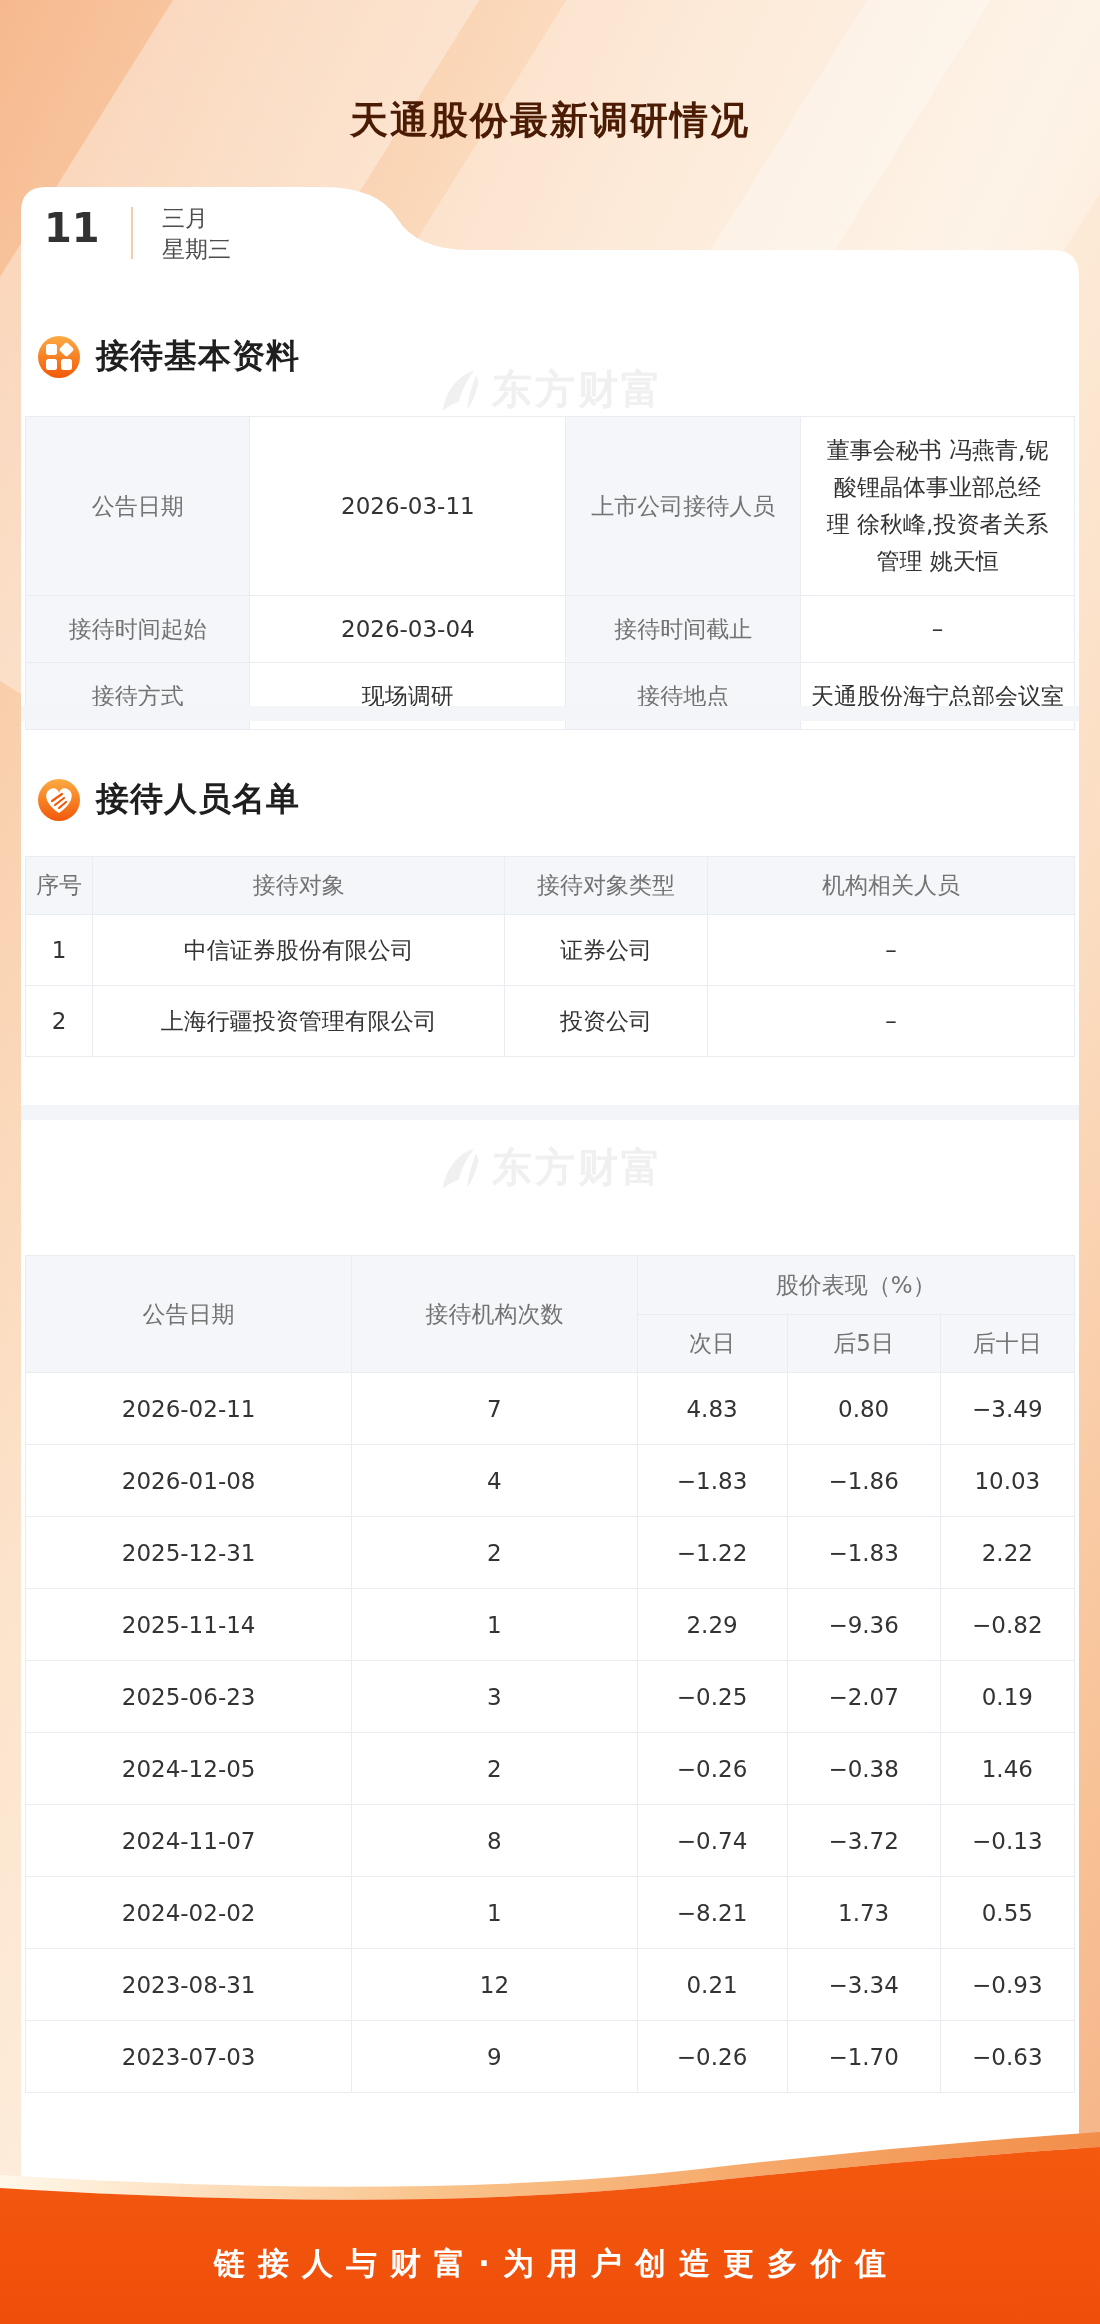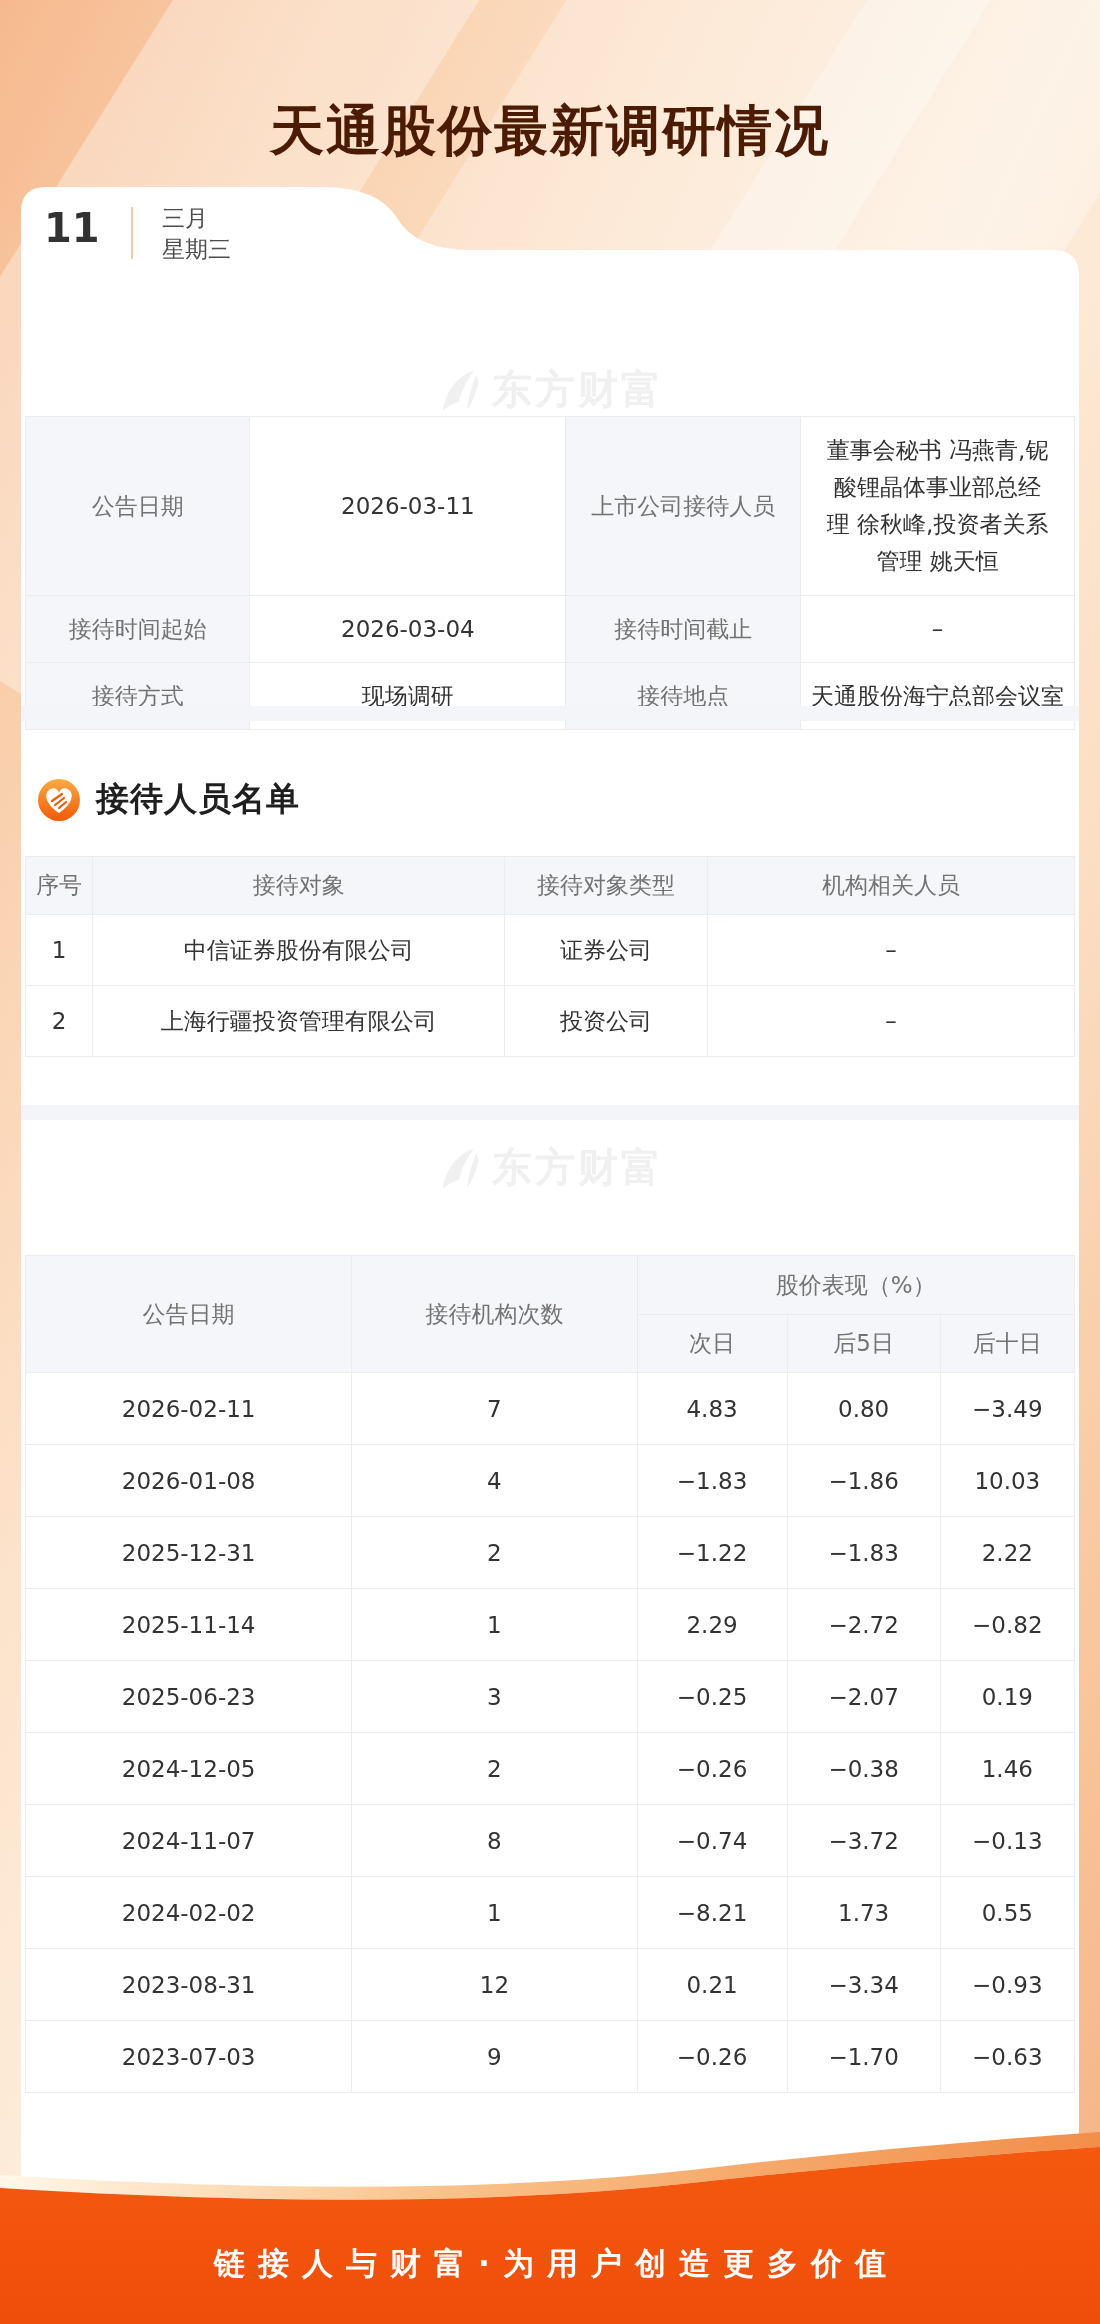--- a/index.html
+++ b/index.html
@@ -4,21 +4,21 @@
 <style>
   html,body{margin:0;padding:0;}
   body{font-family:"DejaVu Sans","Liberation Sans",sans-serif;}
   .page{position:relative;width:1100px;height:2324px;overflow:hidden;
     background:linear-gradient(115deg,#f6b98e 0%,#f9cda9 14%,#fce3cb 34%,#fdeedd 50%,#fbdcc0 70%,#f8c297 88%,#f4b183 100%);}
   .stripe{position:absolute;background:rgba(255,255,255,.35);transform:rotate(32deg);pointer-events:none;}
   .stripe.s1{width:260px;height:1100px;left:90px;top:-380px;}
   .stripe.s2{width:360px;height:1200px;left:430px;top:-330px;background:rgba(255,255,255,.28);}
   .stripe.s3{width:300px;height:1100px;left:800px;top:-400px;background:rgba(255,255,255,.30);}
   .main-title{position:absolute;top:66px;left:0;width:100%;text-align:center;
-    font-size:54px;line-height:58px;font-weight:800;color:#4b1c03;letter-spacing:2px;}
+    font-size:38px;line-height:58px;font-weight:800;color:#4b1c03;letter-spacing:2px;}
   .silhouette{position:absolute;top:180px;left:0;}
   .body-card{position:absolute;left:21px;top:300px;width:1058px;height:1915px;background:#fff;}
   .sep{position:absolute;left:21px;width:1058px;height:15px;background:#f4f5f8;z-index:2;}
   .sep.sep1{top:706px;} .sep.sep2{top:1105px;}
   
   .date-day{position:absolute;left:44px;top:198px;font-size:40px;line-height:60px;font-weight:700;color:#323232;z-index:3;}
   .date-divider{position:absolute;left:131px;top:207px;width:2px;height:52px;background:#f3cdab;z-index:3;}
   .date-col{position:absolute;left:156px;top:203px;z-index:3;}
   .date-col span{display:block;font-size:23px;line-height:31px;color:#4d4d4d;margin-left:6px;}
   
@@ -89,20 +89,29 @@
     <span>东方财富</span>
   </div>
   <div class="wm wm3">
     <svg width="46" height="46" viewBox="0 0 40 40">
       <path fill="#f0f0f0" d="M6 38 C8 22 18 8 33 3 C26 13 22 21 20 30 C15 32 9 35 6 38 Z"></path>
       <path fill="#f0f0f0" d="M35 7 C31 17 28 27 27 37 C31 32 35 23 37 13 Z"></path>
     </svg>
     <span>东方财富</span>
   </div>
 
+  <div class="sec sec1">
+    <span class="sec-icon">
+      <i class="gsq tl"></i>
+        <i class="gsq tr"></i>
+        <i class="gsq bl"></i>
+        <i class="gsq br"></i>
+    </span>
+    <span class="sec-title">接待基本资料</span>
+  </div>
 
   <table class="tbl t1">
     <colgroup>
         <col style="width:21.4%">
         <col style="width:30.1%">
         <col style="width:22.4%">
         <col style="width:26.1%">
       </colgroup>
     <tbody>
         <tr class="r0">
@@ -210,21 +219,21 @@
       <td>2025-12-31</td>
       <td>2</td>
       <td>−1.22</td>
       <td>−1.83</td>
       <td>2.22</td>
     </tr>
     <tr class="dr">
       <td>2025-11-14</td>
       <td>1</td>
       <td>2.29</td>
-      <td>−2.72</td>
+      <td>−9.36</td>
       <td>−0.82</td>
     </tr>
     <tr class="dr">
       <td>2025-06-23</td>
       <td>3</td>
       <td>−0.25</td>
       <td>−2.07</td>
       <td>0.19</td>
     </tr>
     <tr class="dr">

